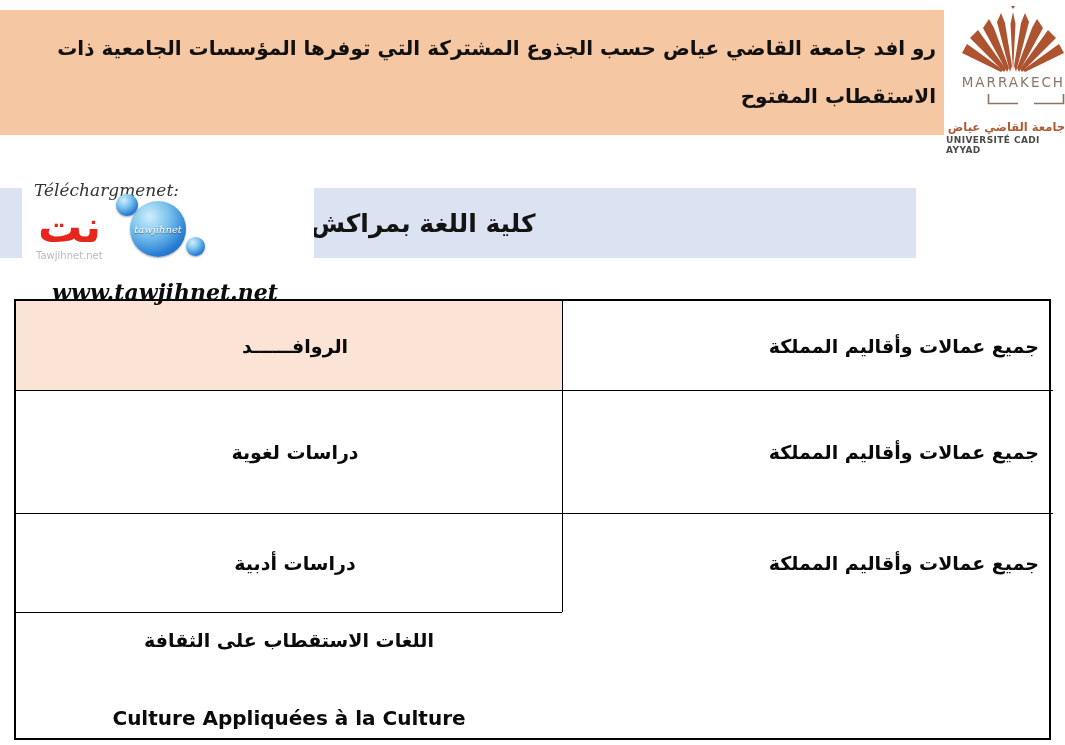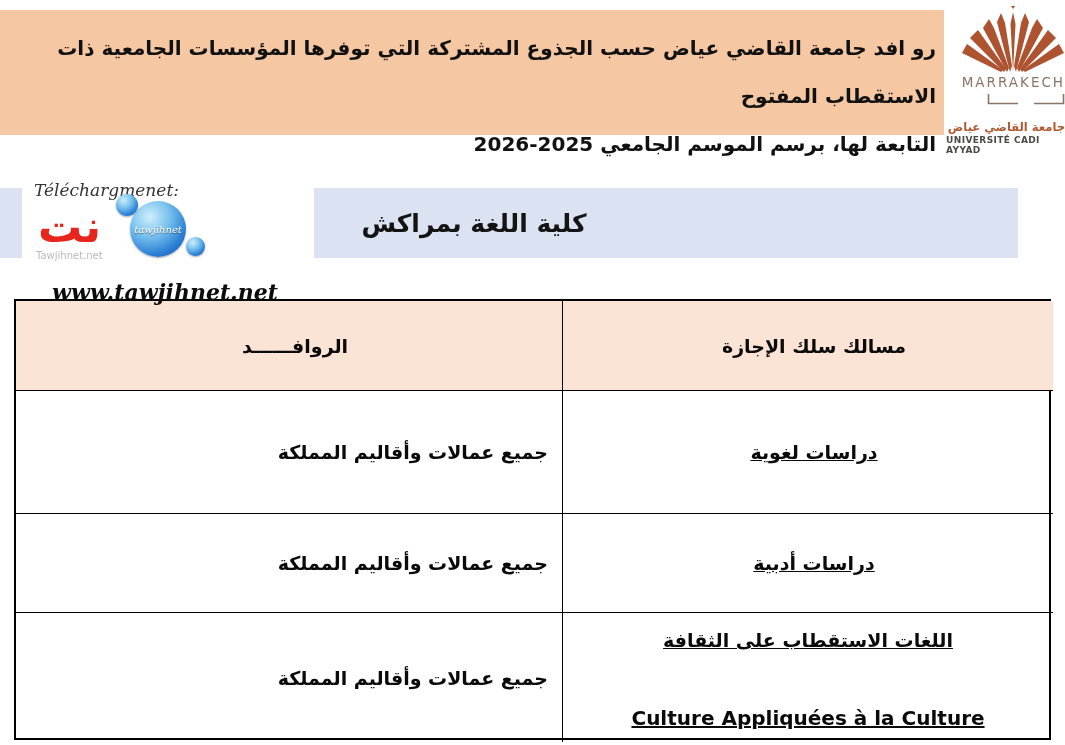--- a/index.html
+++ b/index.html
@@ -24,21 +24,21 @@
   }
   .uca-city {
     font-size:13.5px; letter-spacing:2px; color:#8a7468; margin-top:-2px;
     font-family:"DejaVu Sans", sans-serif; font-weight:normal;
   }
   .uca-ar { color:#b05a33; font-weight:bold; font-size:11.5px; margin-top:11px; direction:rtl; }
   .uca-fr { color:#4a4a46; font-weight:bold; font-size:9px; letter-spacing:0.4px; margin-top:1px; }
 
   
   .faculty-banner {
-    position:absolute; left:0; top:188px; width:1018px; height:70px;
+    position:absolute; left:0; top:188px; width:916px; height:70px;
     background:#dbe3f2; display:flex; align-items:center; justify-content:center;
   }
   .faculty-title {
     direction:rtl; font-size:25px; font-weight:bold; color:#141414;
     margin-right:70px;
   }
 
   
   .watermark {
     position:absolute; left:22px; top:177px; width:292px; height:115px;
@@ -79,30 +79,29 @@
   }
   .cell {
     border-left:1.5px solid #000; border-top:1.5px solid #000;
     display:flex; align-items:center; box-sizing:border-box;
     direction:rtl; font-size:19px; font-weight:600; color:#0a0a0a;padding-left:12px;
   }
   .cell:nth-child(-n+2) { border-top:none; }
   .cell:nth-child(odd)  { border-left:none; }
   .head { background:#fbe4d5; justify-content:center; font-weight:bold; font-size:19px; }
   .feeders-cell { justify-content:flex-start; padding-right:14px; }
-  .track-cell   { justify-content:center; text-align:left;text-decoration:underline; }
+  .track-cell   { justify-content:center; text-align:left; }
   .track-cell.two-line { flex-direction:column; justify-content:space-between; padding:16px 6px 12px 6px; }
   .track-fr { direction:ltr; font-family:"DejaVu Sans", sans-serif; font-weight:bold; font-size:20px; }
 </style>
 </head>
 <body>
 
 <div class="header-banner">
   <div>رو افد جامعة القاضي عياض حسب الجذوع المشتركة التي توفرها المؤسسات الجامعية ذات الاستقطاب المفتوح</div>
-  <div>التابعة لها، برسم الموسم الجامعي 2025-2026</div>
 </div>
 
 <div class="uca-logo">
   <span>
     <svg width="104" height="66" viewBox="0 0 104 66">
       <g fill="#ad5330">
         <path d="M52 66 L49.5 18 L52 6 L54.5 18 Z"></path>
         <path d="M49 66 L36 16 L40 7 L44 17 L51 60 Z"></path>
         <path d="M55 66 L68 16 L64 7 L60 17 L53 60 Z"></path>
         <path d="M46 66 L22 22 L28 13 L33 22 L48 62 Z"></path>
@@ -136,21 +135,20 @@
     <span class="sphere-text">tawjihnet</span>
   </div>
   <div class="sphere sphere-s1"></div>
   <div class="sphere sphere-s2"></div>
   <div class="wm-small">Tawjihnet.net</div>
   <div class="site-url">www.tawjihnet.net</div>
 </div>
 
 <div class="programs-table">
   <div class="cell head">الروافــــــد</div>
-  <div class="cell head">مسالك سلك الإجازة</div>
 
   <div class="cell feeders-cell">جميع عمالات وأقاليم المملكة</div>
   <div class="cell track-cell">دراسات لغوية</div>
 
   <div class="cell feeders-cell">جميع عمالات وأقاليم المملكة</div>
   <div class="cell track-cell">دراسات أدبية</div>
 
   <div class="cell feeders-cell">جميع عمالات وأقاليم المملكة</div>
   <div class="cell track-cell two-line">
     <span>اللغات الاستقطاب على الثقافة</span>

